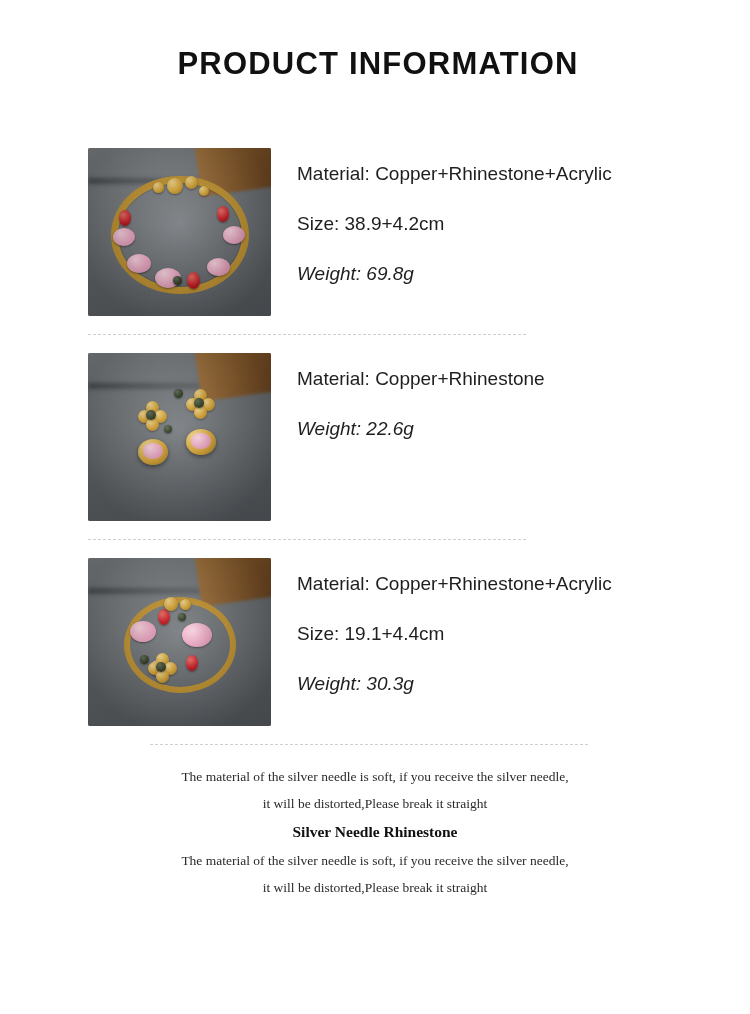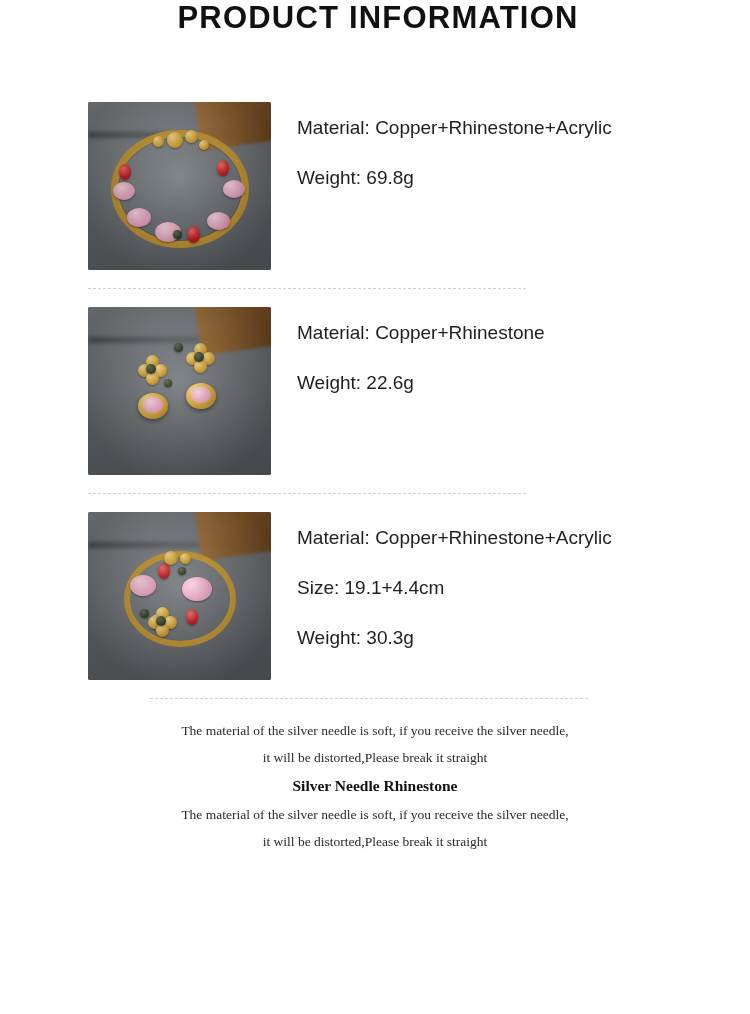--- a/index.html
+++ b/index.html
@@ -22,20 +22,21 @@
     position: relative;
     box-sizing: border-box;
   }
 
   .page-title {
     text-align: center;
     font-size: 31px;
     font-weight: 700;
     letter-spacing: 1.2px;
     color: #111111;
+    padding-top: 46px;
     margin: 0 0 0 6px;
   }
 
   .products {
     margin-top: 66px;
     padding-left: 88px;
   }
 
   .product-row {
     display: flex;
@@ -159,21 +160,21 @@
   .specs {
     padding-top: 16px;
   }
   .spec-line {
     font-size: 19px;
     line-height: 1;
     color: #1f1f1f;
     margin-bottom: 31px;
     white-space: nowrap;
   }
-  .spec-line:last-child { margin-bottom: 0; }
+  .spec-line:last-child { margin-bottom: 0; font-style: italic; }
 
   .divider {
     width: 438px;
     margin: 18px 0 18px 150px;
     border-top: 1px dashed #cfcfcf;
     height: 0;
   }
 
   .notes {
     margin-top: 16px;
@@ -221,20 +222,21 @@
           <div class="bead darkstone" style="width:9px;height:9px;left:62px;top:100px;"></div>
           <div class="bead gold" style="width:16px;height:16px;left:56px;top:2px;"></div>
           <div class="bead gold" style="width:13px;height:13px;left:74px;top:0px;"></div>
           <div class="bead gold" style="width:11px;height:11px;left:42px;top:6px;"></div>
           <div class="bead gold" style="width:10px;height:10px;left:88px;top:10px;"></div>
         </div>
         <div class="vignette"></div>
       </div>
       <div class="specs">
         <div class="spec-line">Material: Copper+Rhinestone+Acrylic</div>
+        <div class="spec-line">Size: 38.9+4.2cm</div>
         <div class="spec-line">Weight: 69.8g</div>
       </div>
     </div>
 
     <div class="divider" style="margin-left:0;"></div>
 
     <div class="product-row">
       <div class="thumb">
         <div class="backdrop"></div>
         <div class="table-edge"></div>

